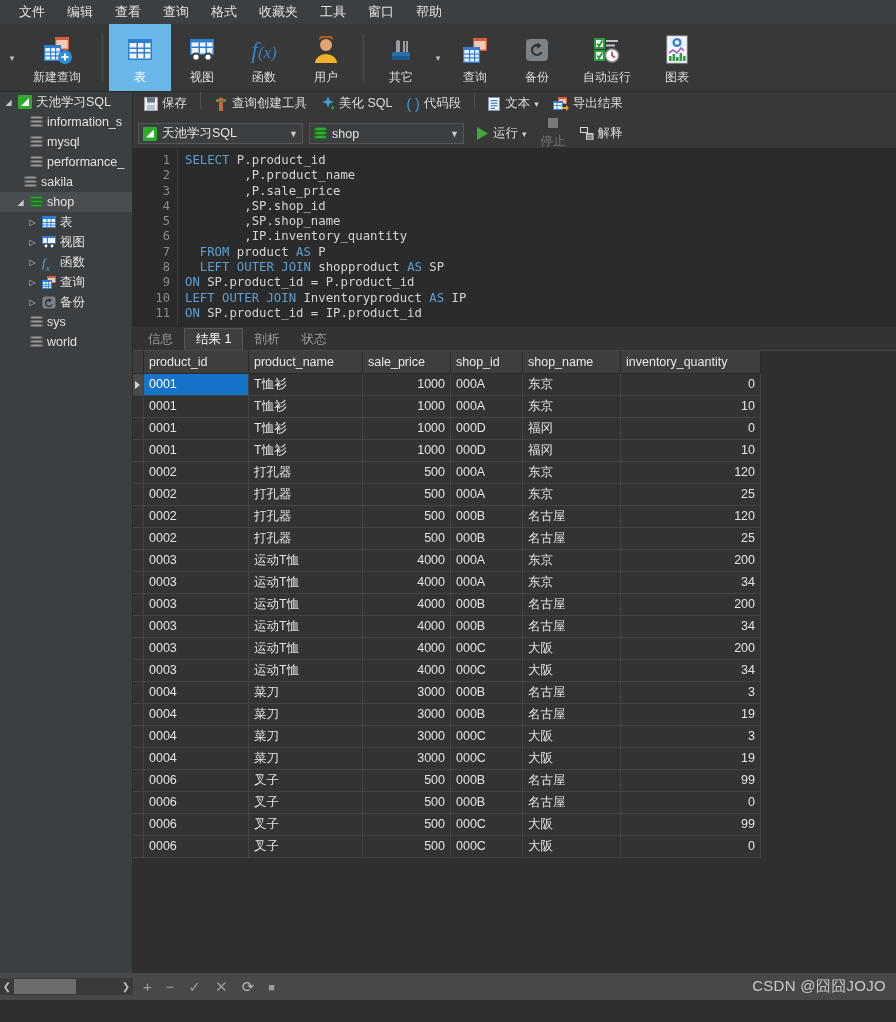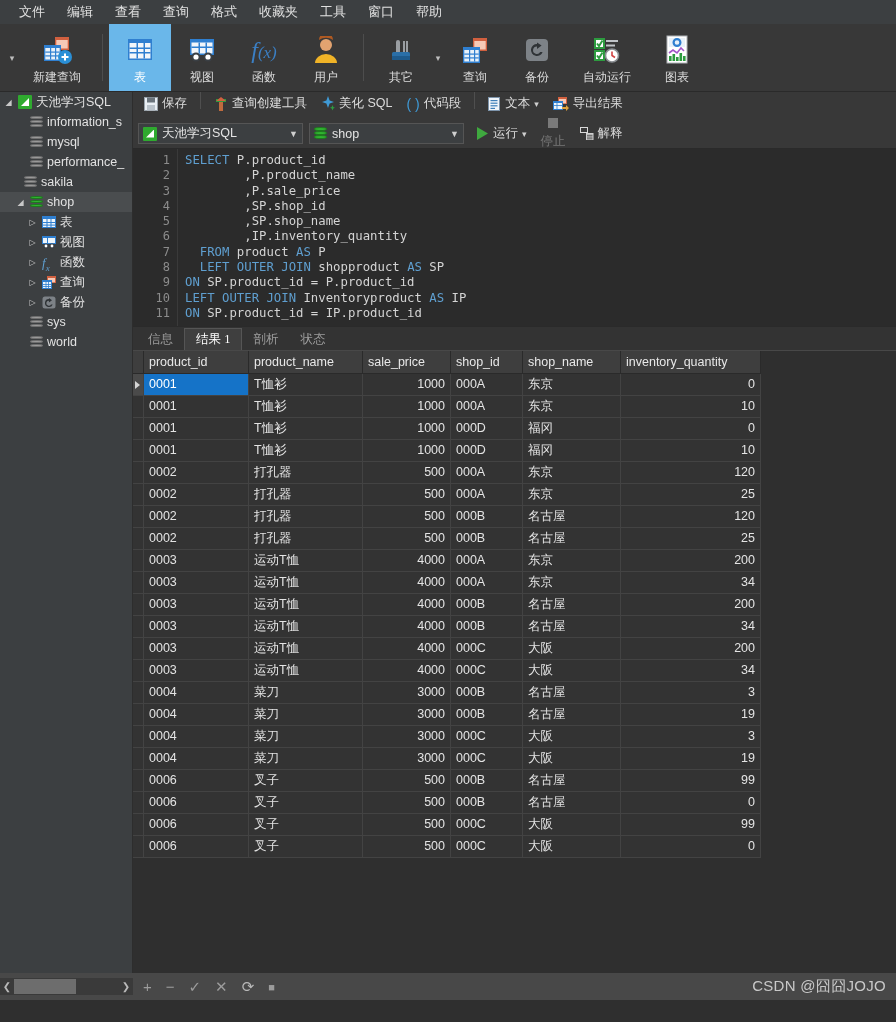--- a/index.html
+++ b/index.html
@@ -107,21 +107,21 @@
   .code{ flex:1; padding:4px 0 0 7px; white-space:pre;
          font-family:"DejaVu Sans Mono","Liberation Mono",monospace;
          font-size:12.3px; line-height:15.3px; color:#d4d4d4; overflow:hidden;}
   .kw{ color:#5f9fd0; }
 
   
   .resultsarea{ flex:1; display:flex; flex-direction:column; background:#2f2f2f; min-height:0;}
   .rtabs{ height:24px; background:#333; display:flex; align-items:flex-end; padding-left:4px;
           border-bottom:1px solid #484848;}
   .rtab{ height:22px; padding:0 11px; display:flex;align-items:center;
-         font-size:12.5px;color:#9d9d9d;cursor:default;font-family:Liberation Serif, serif;}
+         font-size:12.5px;color:#9d9d9d;cursor:default;}
   .rtab.active{ background:#3f3f3f; color:#ffffff; border:1px solid #555; border-bottom:none;}
   .gridbox{ flex:1; overflow:hidden; background:#2f2f2f; position:relative;}
   table.grid{ border-collapse:collapse; table-layout:fixed; font-size:12.5px; }
   table.grid th{
     background:#3e3e3e; color:#e8e8e8; font-weight:normal; text-align:left;
     padding:3px 5px; height:22px; border-right:1px solid #2a2a2a;
     border-bottom:1px solid #2a2a2a; white-space:nowrap; overflow:hidden;
   }
   table.grid td{
     background:#333333; color:#e4e4e4; padding:2px 5px; height:22px;

